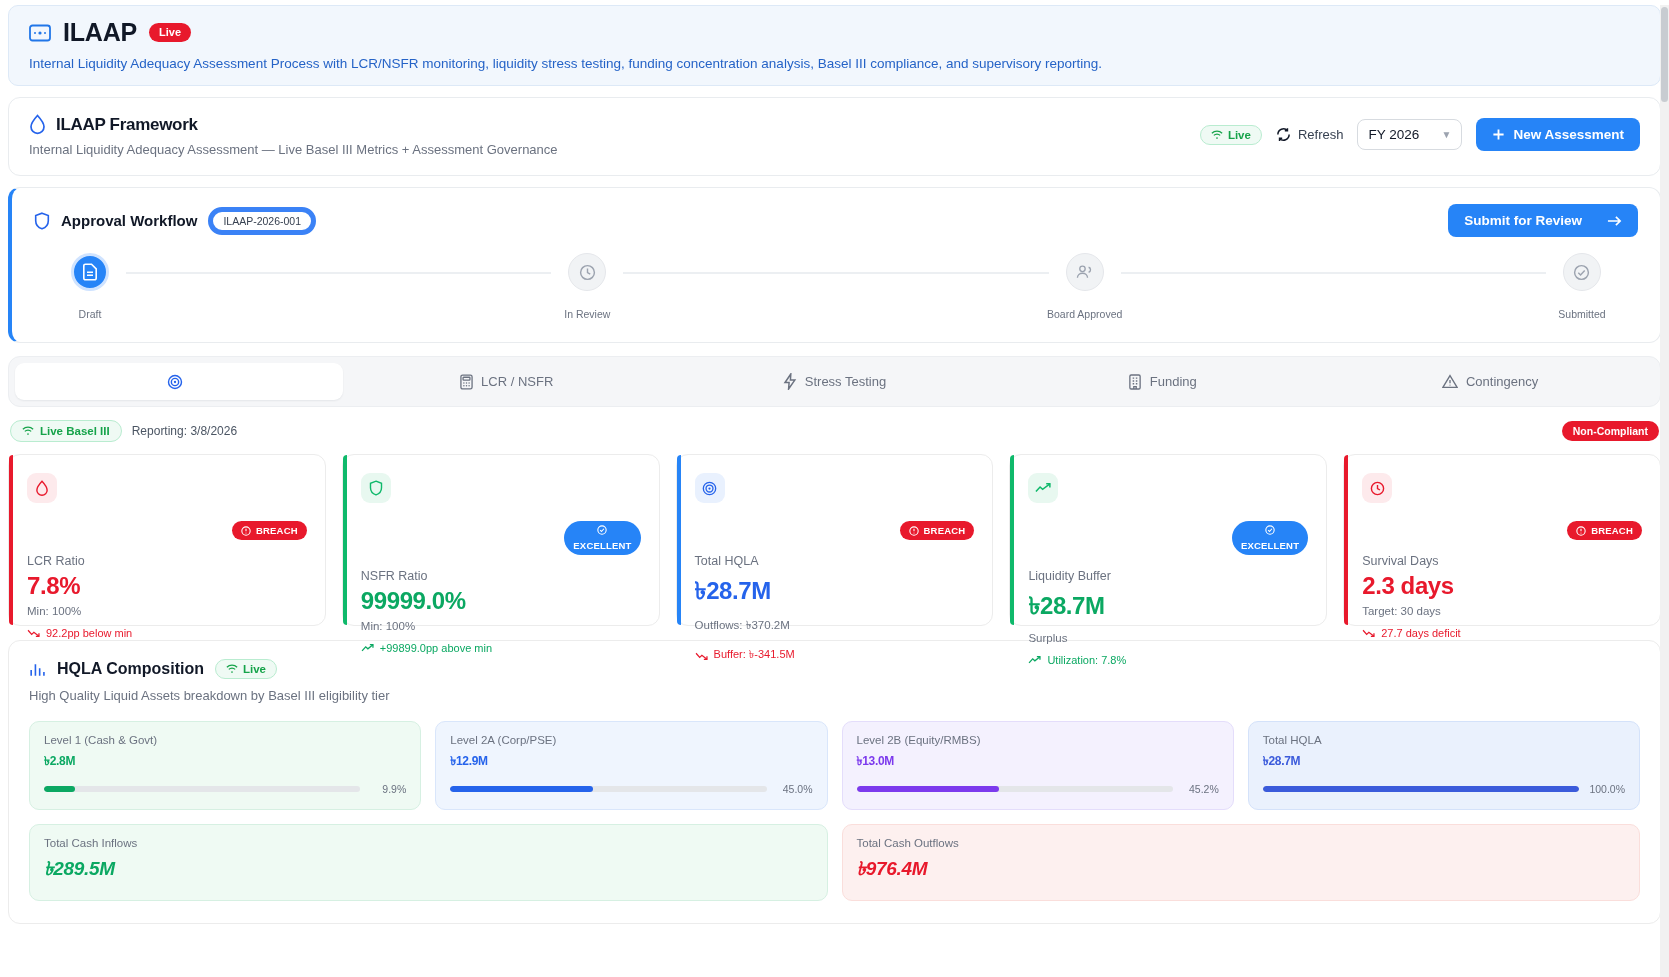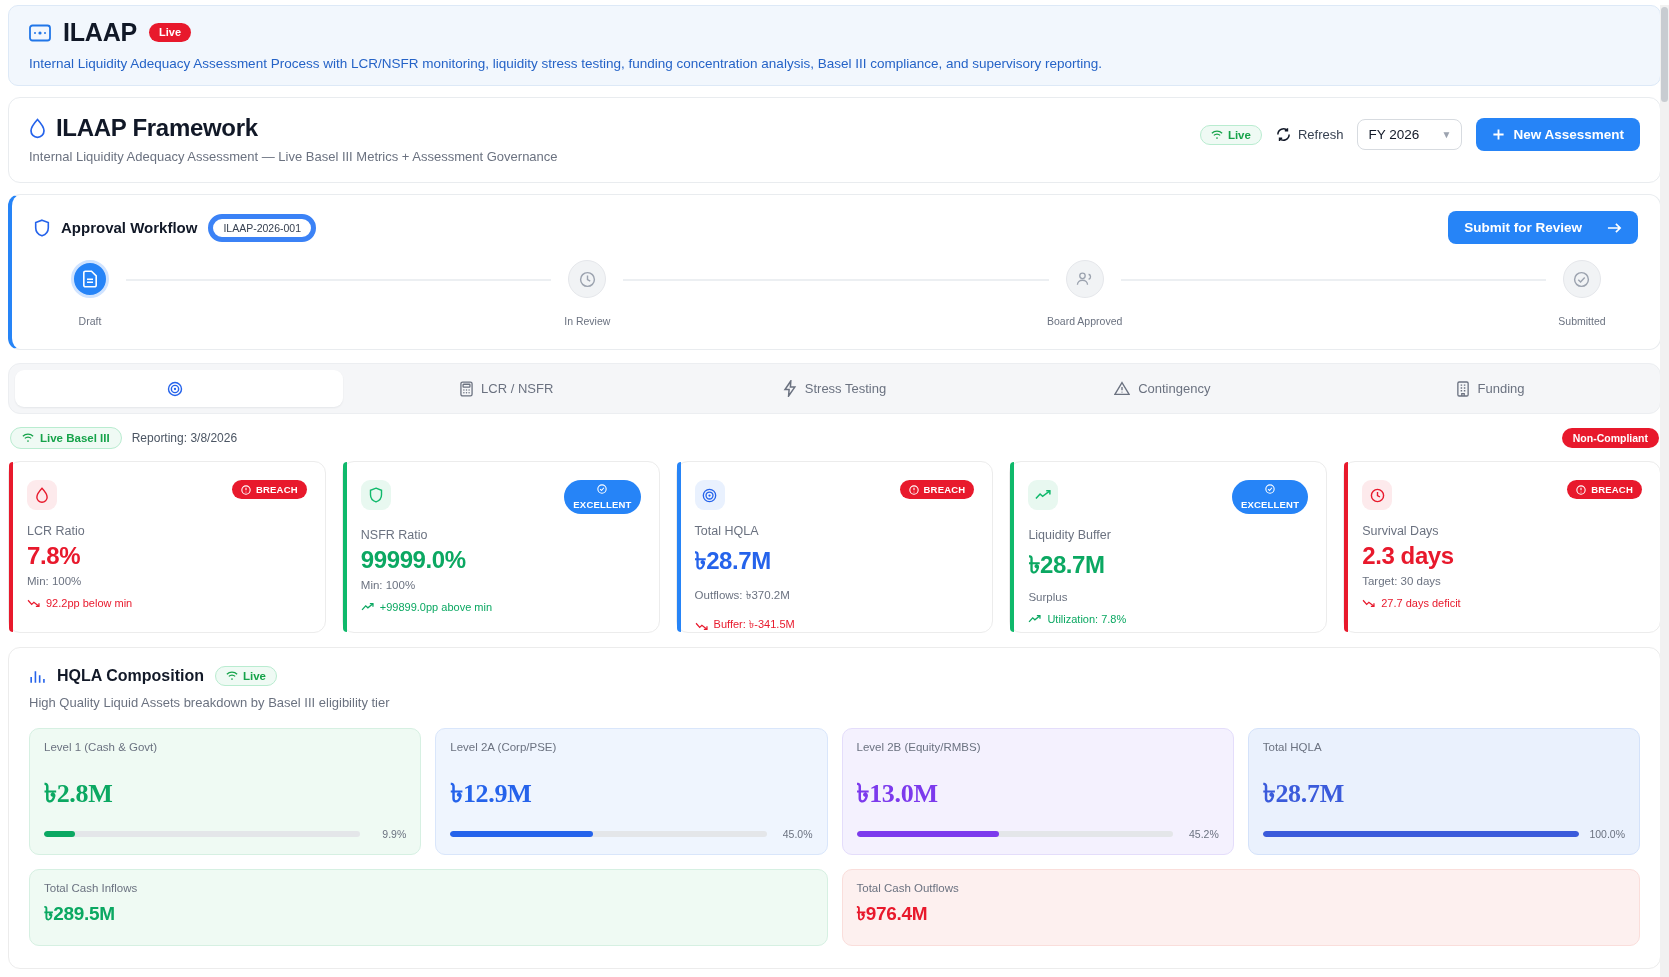--- a/index.html
+++ b/index.html
@@ -30,21 +30,21 @@
 
   
   .framework {
     margin: 11px 8px 0 8px;
     background:#fff; border:1px solid #e9ecef; border-radius:12px;
     padding: 16px 20px 18px 20px;
     display:flex; align-items:flex-start; justify-content:space-between;
   }
   .fw-left-row { display:flex; align-items:center; gap:10px; }
   .drop-icon { color:#2563eb; }
-  .fw-title { font-size:24px; font-weight:700; color:#111827; letter-spacing:-0.3px; }
+  .fw-title { font-size:17px; font-weight:700; color:#111827; letter-spacing:-0.3px; }
   .fw-sub { margin-top:7px; font-size:13px; color:#6b7280; }
   .fw-right { display:flex; align-items:center; gap:14px; padding-top:4px; }
   .live-pill-green {
     display:flex; align-items:center; gap:5px;
     border:1px solid #b9ecd0; background:#effaf4; color:#16a34a;
     font-size:11.5px; font-weight:600; padding:3px 10px; border-radius:999px;
   }
   .refresh-btn { display:flex; align-items:center; gap:7px; font-size:13px; color:#374151; cursor:pointer; }
   .select-box {
     display:flex; align-items:center; justify-content:space-between;
@@ -134,21 +134,21 @@
   .m-iconbox {
     width:30px; height:30px; border-radius:9px;
     display:flex; align-items:center; justify-content:center;
   }
   .ib-red { background:#fdeaec; color:#e8192c; }
   .ib-green { background:#e8f8f0; color:#0fb96b; }
   .ib-blue { background:#e9f1fe; color:#2563eb; }
   .badge {
     display:flex; align-items:center; gap:5px;
     font-size:9.5px; font-weight:700; letter-spacing:.2px;
-    padding:4px 9px; border-radius:999px; color:#fff;
+    padding:4px 9px; border-radius:999px; color:#fff;margin-top:48px;
   }
   .badge.breach { background:#e8192c; }
   .badge.excellent { background:#2684f7;flex-direction:column; }
   .m-label { margin-top:14px; font-size:12.5px; color:#6b7280; }
   .m-value { margin-top:4px; font-size:24px; font-weight:700; letter-spacing:-0.4px; }
   .v-red { color:#e8192c; }
   .v-green { color:#0ba862; }
   .v-blue { color:#2563eb; }
   .m-sub { margin-top:5px; font-size:11.5px; color:#6b7280; }
   .m-delta { margin-top:10px; font-size:11px; display:flex; align-items:center; gap:6px; }
@@ -163,40 +163,40 @@
   .hq-head { display:flex; align-items:center; gap:11px; }
   .hq-title { font-size:16px; font-weight:700; color:#111827; }
   .hq-sub { margin-top:9px; font-size:13px; color:#6b7280; }
   .tiers { margin-top:18px; display:flex; gap:14px; }
   .tier { flex:1; border-radius:10px; padding:12px 14px 14px 14px; border:1px solid transparent; }
   .t-green { background:#effaf3; border-color:#d6f0e2; }
   .t-blue  { background:#eff5fe; border-color:#d9e6fb; }
   .t-purple{ background:#f4f1fe; border-color:#e4ddfb; }
   .t-indigo{ background:#eaf1fd; border-color:#d4e2fa; }
   .tier-label { font-size:11.5px; color:#6b7280; }
-  .tier-value { margin-top:20px; font-size:26px; font-weight:700; letter-spacing:-0.3px;font-family:Liberation Serif, serif; }
+  .tier-value { margin-top:6px; font-size:12px; font-weight:700; letter-spacing:-0.3px; }
   .tv-green { color:#0ba862; }
   .tv-blue  { color:#2563eb; }
   .tv-purple{ color:#7c3aed; }
   .tv-indigo{ color:#3b5bdb; }
   .bar-row { margin-top:11px; display:flex; align-items:center; gap:10px; }
   .bar { flex:1; height:6px; background:#e4e6e9; border-radius:999px; overflow:hidden; }
   .bar-fill { height:100%; border-radius:999px; }
   .bf-green { background:#0ba862; }
   .bf-blue  { background:#2563eb; }
   .bf-purple{ background:#7c3aed; }
   .bf-indigo{ background:#3b5bdb; }
   .bar-pct { font-size:10.5px; color:#6b7280; min-width:36px; text-align:right; }
 
   .flows { margin-top:14px; display:flex; gap:14px; }
   .flow { flex:1; border-radius:10px; padding:12px 4px 14px 14px; border:1px solid transparent; }
   .f-green { background:#effaf3; border-color:#d6f0e2; }
   .f-red { background:#fdf0ef; border-color:#fadedb; }
   .flow-label { font-size:11.5px; color:#6b7280; }
-  .flow-value { margin-top:5px; font-size:19px; font-weight:700; letter-spacing:-0.3px; }
+  .flow-value { margin-top:5px; font-size:19px; font-weight:700; letter-spacing:-0.3px;font-style:italic; }
   .fv-green { color:#0ba862; }
   .fv-red { color:#e8192c; }
 
   
   .scrollbar { position:absolute; right:0; top:0; width:9px; height:977px; background:#f1f1f1; }
   .scrollthumb { position:absolute; right:1px; top:2px; width:7px; height:95px; background:#c8ccd1; border-radius:4px; }
   svg { display:block; }
 </style>
 </head>
 <body>
@@ -362,37 +362,37 @@
     <div class="tab">
       <span>
         <svg width="14" height="17" viewBox="0 0 14 17" fill="none" stroke="currentColor" stroke-width="1.5">
           <path d="M7.8 1 2 9.6h4.1L5.6 16l6.2-8.9H7.4L7.8 1z"></path>
         </svg>
       </span>
       <span>Stress Testing</span>
     </div>
     <div class="tab">
       <span>
+        <svg width="14" height="16" viewBox="0 0 15 17" fill="none" stroke="currentColor" stroke-width="1.4">
+          <rect x="2" y="1" width="11" height="15" rx="1.4"></rect>
+          <path d="M5 4.4h1.6M8.4 4.4H10M5 7.4h1.6M8.4 7.4H10M5 10.4h1.6M8.4 10.4H10"></path>
+          <path d="M6.2 16v-2.6h2.6V16"></path>
+        </svg>
+      </span>
+      <span>Funding</span>
+    </div>
+    <div class="tab">
+      <span>
         <svg width="16" height="15" viewBox="0 0 18 16" fill="none" stroke="currentColor" stroke-width="1.5">
           <path d="M9 1.4 17 14.6H1L9 1.4z"></path>
             <path d="M9 6.3v3.6"></path>
           <circle cx="9" cy="12" r=".7" fill="currentColor" stroke="none"></circle>
         </svg>
       </span>
       <span>Contingency</span>
-    </div>
-    <div class="tab">
-      <span>
-        <svg width="14" height="16" viewBox="0 0 15 17" fill="none" stroke="currentColor" stroke-width="1.4">
-          <rect x="2" y="1" width="11" height="15" rx="1.4"></rect>
-          <path d="M5 4.4h1.6M8.4 4.4H10M5 7.4h1.6M8.4 7.4H10M5 10.4h1.6M8.4 10.4H10"></path>
-          <path d="M6.2 16v-2.6h2.6V16"></path>
-        </svg>
-      </span>
-      <span>Funding</span>
     </div>
   </div>
 
   <div class="statusrow">
     <div class="status-left">
       <span class="basel-pill">
         <span>
           <svg width="12" height="10" viewBox="0 0 14 11" fill="none" stroke="currentColor" stroke-width="1.4">
             <path d="M1 3.4a8.5 8.5 0 0 1 12 0"></path>
               <path d="M3.3 6a5.2 5.2 0 0 1 7.4 0"></path>

